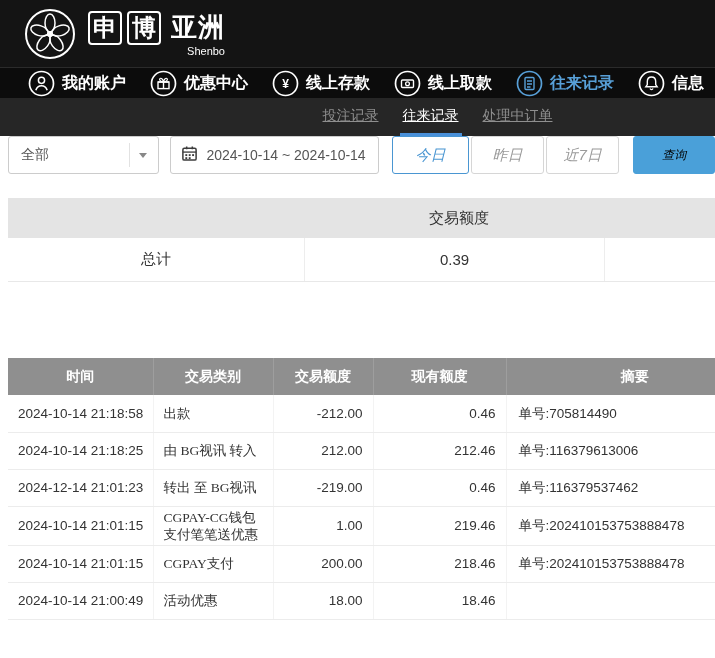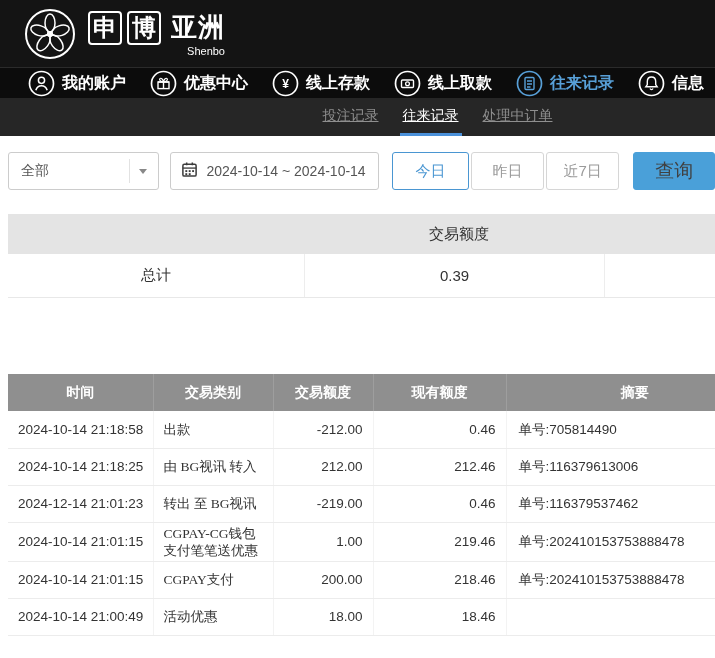--- a/index.html
+++ b/index.html
@@ -28,37 +28,37 @@
   .nav-item svg { display:block; }
 
   
   .subnav { height:38px; background:#262626; display:flex; justify-content:center; }
   .subnav-inner { display:flex; gap:18px; margin-left:160px; }
   .subnav-item { display:flex; align-items:center; color:#8f8f8f; font-size:14px; cursor:pointer;
     border-bottom:3px solid transparent; padding:0 3px;text-decoration:underline; }
   .subnav-item.active { color:#fff; border-bottom-color:#4a90d9; }
 
   
-  .filters { display:flex; align-items:center; margin:16px 0 14px 8px; height:38px; }
+  .filters { display:flex; align-items:center; margin:0 0 14px 8px; height:38px; }
   .select { width:157px; height:38px; border:1px solid #ccc; border-radius:3px; display:flex;
     align-items:center; color:#555; font-size:14px; padding-left:12px; cursor:pointer; background:#fff; }
   .select .spacer { flex:1; }
   .select .sep { width:1px; height:24px; background:#e2e2e2; }
   .select .arr { width:0; height:0; border-left:4px solid transparent; border-right:4px solid transparent;
     border-top:5px solid #888; margin:0 11px 0 9px; }
   .datefield { width:216px; height:38px; border:1px solid #ccc; border-radius:3px; display:flex;
     align-items:center; gap:8px; padding:8px 10px; color:#555; font-size:14px; margin-left:11px;
     cursor:pointer; background:#fff; }
   .btn { height:38px; background:#fff; border:1px solid #d6d6d6; border-radius:3px; color:#9a9a9a;
-    font-size:15px; cursor:pointer; font-family:inherit; }
+    font-size:15px; cursor:pointer; font-family:inherit;font-style:italic; }
   .btn-today { width:80px; margin-left:13px; border-color:#4a96d2; color:#4a96d2; }
   .btn-yest { width:76px; margin-left:2px; }
   .btn-last7 { width:76px; margin-left:2px; }
   .btn-search { width:85px; margin-left:14px; background:#4aa0d9; border-color:#4aa0d9;
-    color:#404040; font-size:19px; }
+    color:#000000; font-size:12px; }
 
   
   .summary { margin:24px 0 0 8px; width:902px; }
   .summary-header { height:40px; background:#e4e4e4; display:flex; align-items:center;
     justify-content:center; font-size:15px; color:#333; }
   .summary-row { display:flex; height:44px; border-bottom:1px solid #e8e8e8; }
   .s-cell { display:flex; align-items:center; justify-content:center; font-size:15px; color:#333;
     border-right:1px solid #ededed; }
   .s-cell.c1 { width:297px; } .s-cell.c2 { width:300px; } .s-cell.c3 { width:305px; border-right:none; }
 

